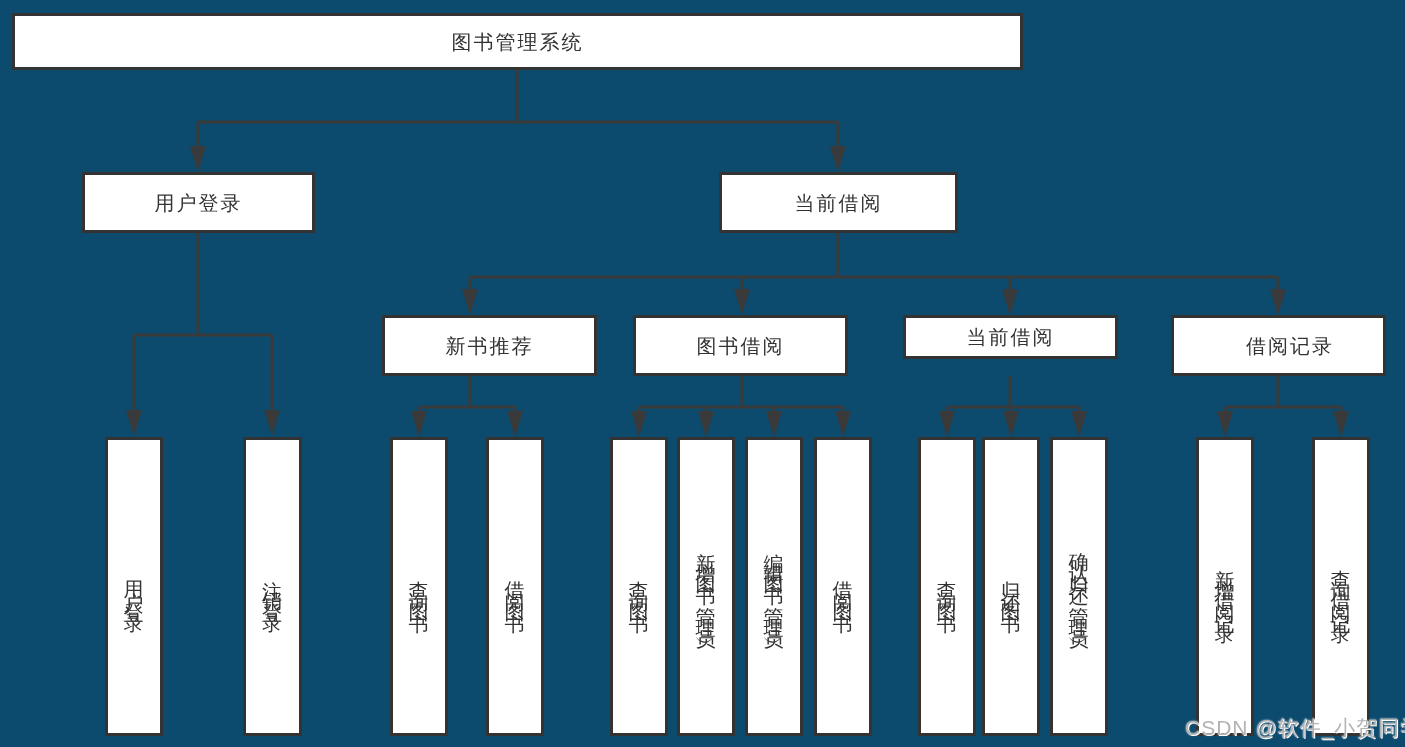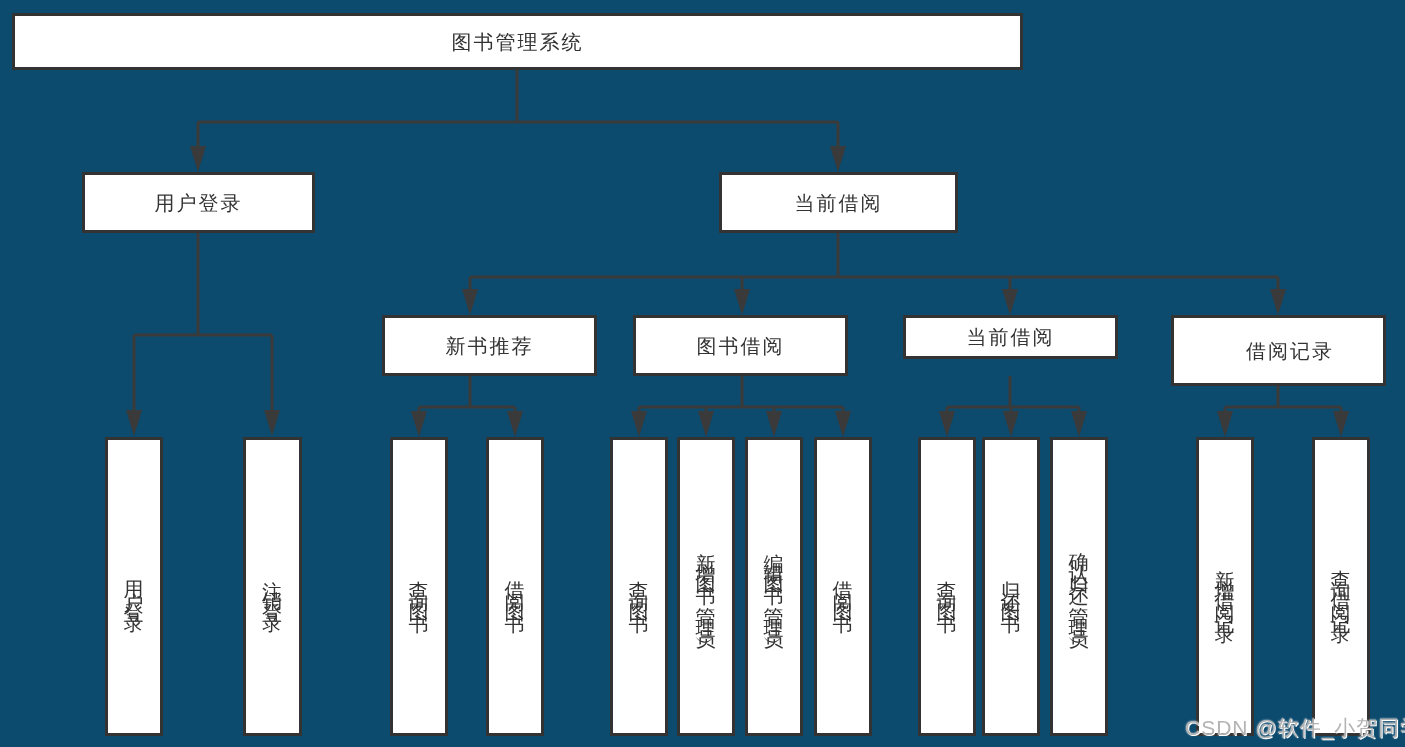--- a/index.html
+++ b/index.html
@@ -116,21 +116,21 @@
   </svg>
 
   <div class="box hbox" style="left:12px;top:13px;width:1011px;height:57px;">图书管理系统</div>
 
   <div class="box hbox" style="left:82px;top:172px;width:233px;height:61px;">用户登录</div>
   <div class="box hbox" style="left:719px;top:172px;width:239px;height:61px;">当前借阅</div>
 
   <div class="box hbox" style="left:382px;top:315px;width:215px;height:61px;">新书推荐</div>
   <div class="box hbox" style="left:633px;top:315px;width:215px;height:61px;">图书借阅</div>
   <div class="box hbox" style="left:903px;top:315px;width:215px;height:44px;">当前借阅</div>
-  <div class="box hbox" style="left:1171px;top:315px;width:215px;height:71px;padding-left:23px;">借阅记录</div>
+  <div class="box hbox" style="left:1171px;top:315px;width:215px;height:61px;padding-left:23px;">借阅记录</div>
 
   <div class="box vbox" style="left:105px;top:437px;width:58px;height:299px;">用户登录</div>
   <div class="box vbox" style="left:243px;top:437px;width:59px;height:299px;">注销登录</div>
 
   <div class="box vbox" style="left:390px;top:437px;width:58px;height:299px;">查询图书</div>
   <div class="box vbox" style="left:486px;top:437px;width:58px;height:299px;">借阅图书</div>
 
   <div class="box vbox" style="left:610px;top:437px;width:58px;height:299px;">查询图书</div>
   <div class="box vbox" style="left:677px;top:437px;width:58px;height:299px;">新增图书（管理员）</div>
   <div class="box vbox" style="left:745px;top:437px;width:58px;height:299px;">编辑图书（管理员）</div>

